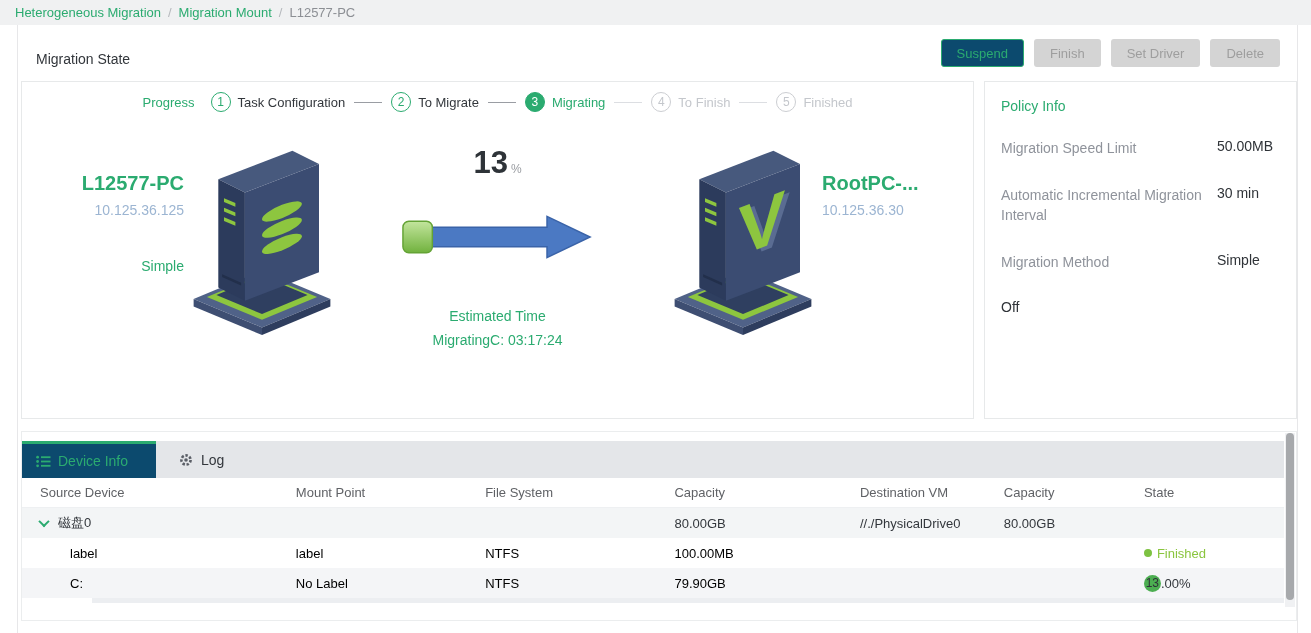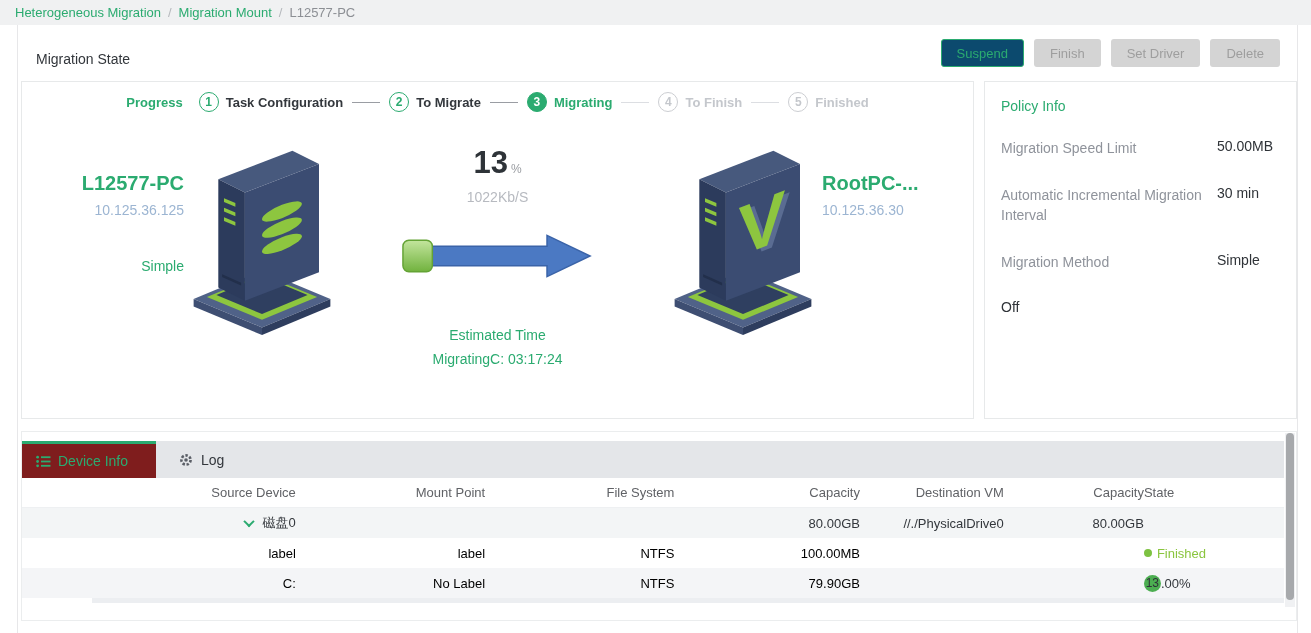--- a/index.html
+++ b/index.html
@@ -20,21 +20,21 @@
   .btn { font-size:13px; height:28px; padding:0 15px; border-radius:3px; border:1px solid transparent; cursor:pointer;
     font-family:"Liberation Sans", sans-serif; }
   .btn.primary-outline { background:#0c4a6e; border-color:#2bab70; color:#2bab70; }
   .btn.disabled { background:#d4d4d4; color:#9e9e9e; cursor:default; }
   
   .panels { display:flex; gap:10px; padding:2px 0 0 3px; }
   .panel { border:1px solid #e7e9ea; background:#fff; }
   .panel-left { flex:1; height:338px; position:relative; }
   .panel-right { flex:0 0 313px; height:338px; padding:16px 16px; }
   
-  .stepper { position:absolute; top:10px; left:0; right:0; display:flex; justify-content:center; align-items:center;font-weight:bold; }
+  .stepper { position:absolute; top:10px; left:0; right:0; display:flex; justify-content:center; align-items:center; }
   .stepper-label { color:#2bab70; font-size:13px; margin-right:16px; }
   .step { display:flex; align-items:center; }
   .step-circle { width:20px; height:20px; border-radius:50%; display:flex; align-items:center; justify-content:center;
     font-size:12px; border:1px solid; }
   .step-name { font-size:13px; margin-left:7px; }
   .step.done .step-circle { border-color:#2bab70; color:#2bab70; background:#fff; }
   .step.done .step-name { color:#33373c; }
   .step.active .step-circle { border-color:#2bab70; background:#2bab70; color:#fff; }
   .step.active .step-name { color:#2bab70; }
   .step.pending .step-circle { border-color:#ccced2; color:#c4c7cc; background:#fff; }
@@ -60,26 +60,26 @@
   .eta-value { font-size:14px; color:#2bab70; margin-top:8px; }
   
   .policy-title { font-size:14px; color:#2bab70; margin-bottom:24px; }
   .policy-row { display:flex; align-items:flex-start; margin-bottom:27px; }
   .policy-label { flex:0 0 216px; font-size:14px; color:#8f939b; line-height:20px; }
   .policy-value { flex:1; font-size:14px; color:#2f3338; }
   
   .bottom { margin:12px 0 0 3px; border:1px solid #ebedee; position:relative; height:190px; padding-top:9px; }
   .tabstrip { height:37px; background:#e4e6e9; display:flex; margin-right:12px; }
   .tab { display:flex; align-items:center; font-size:14px; cursor:pointer; }
-  .tab.active { background:#7f1d1d; border-top:3px solid #2bab70; color:#2bab70; padding:0 28px 0 14px; }
+  .tab.active { background:#0c4a6e; border-top:3px solid #2bab70; color:#2bab70; padding:0 28px 0 14px; }
   .tab.inactive { color:#33373c; padding:0 34px 0 22px; }
   .tab .ticon { margin-right:7px; display:inline-flex; }
   
   .tbl { margin-right:12px; font-size:13px; }
-  .trow { display:flex; align-items:center; height:30px;text-align:right; }
+  .trow { display:flex; align-items:center; height:30px; }
   .trow.thead { color:#606266; border-bottom:1px solid #eef0f2; }
   .trow.group { background:#f3f5f6; color:#33373c; }
   .trow.zebra { background:#f4f5f7; }
   .c1 { flex:0 0 21.7%; padding-left:18px; }
   .c1.indent { padding-left:48px; }
   .c2 { flex:0 0 15%; }
   .c3 { flex:0 0 15%; }
   .c4 { flex:0 0 14.7%; }
   .c5 { flex:0 0 11.4%; }
   .c6 { flex:0 0 11.1%; }
@@ -173,21 +173,20 @@
           <g transform="translate(101,86) skewY(-21)">
             <ellipse cy="-16" rx="21" ry="7" fill="#8dc63f"></ellipse>
             <ellipse cy="1" rx="21" ry="7" fill="#8dc63f"></ellipse>
             <ellipse cy="18" rx="21" ry="7" fill="#8dc63f"></ellipse>
           </g>
         </svg>
       </div>
 
       <div class="center-col">
         <div class="big-pct"><span>13</span><span class="pct-unit">%</span></div>
-        <div class="speed">1022Kb/S</div>
         <div class="arrow-wrap">
           <svg width="196" height="54" viewBox="0 0 200 54">
             <defs>
               <linearGradient id="gp" x1="0" y1="0" x2="0" y2="1">
                 <stop offset="0" stop-color="#c3e59d"></stop>
                 <stop offset="1" stop-color="#71b23e"></stop>
               </linearGradient>
             </defs>
             <polygon points="6,17 150,17 150,6 194,27 150,48 150,37 6,37" fill="#4b79c3" stroke="#3a63a8" stroke-width="1.5"></polygon>
             <rect x="3" y="11" width="30" height="32" rx="6" fill="url(#gp)" stroke="#64a335" stroke-width="1.5"></rect>

